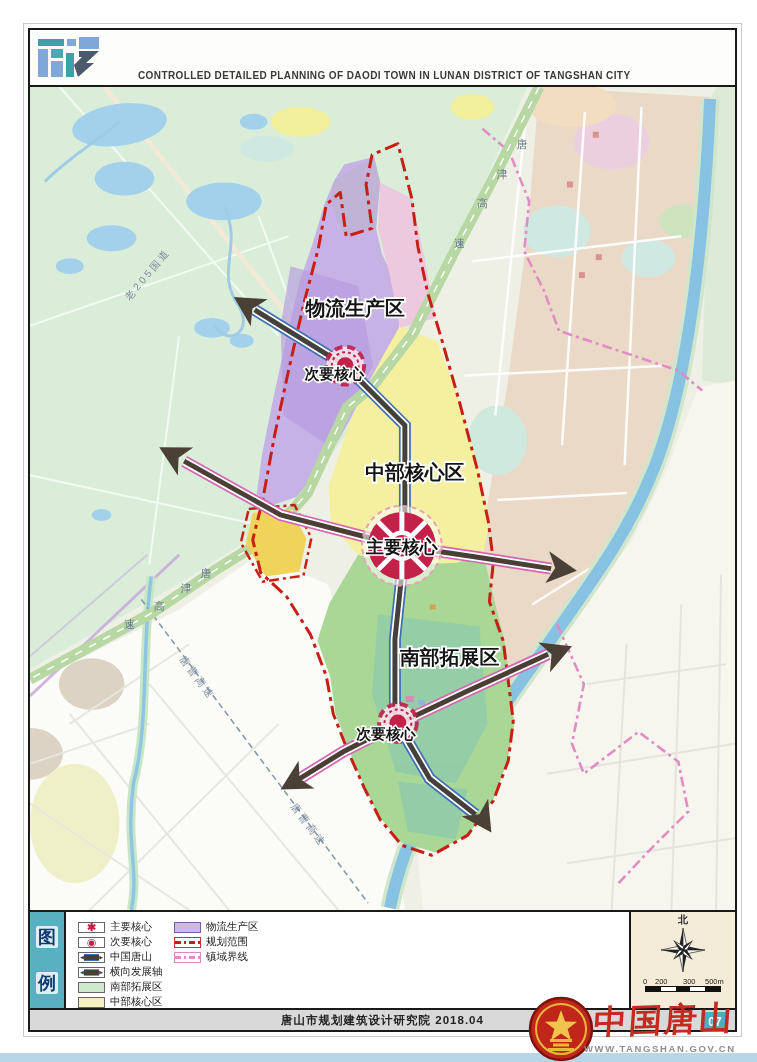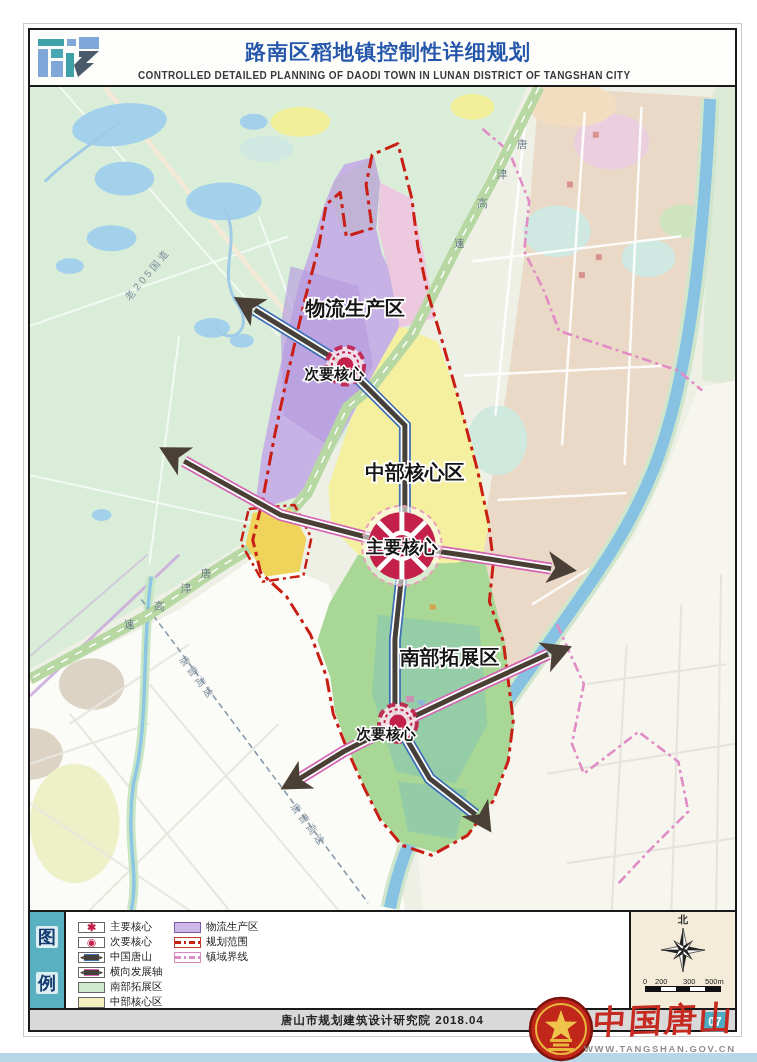--- a/index.html
+++ b/index.html
@@ -84,21 +84,20 @@
       <svg class="logo" width="64" height="42" viewBox="0 0 64 42">
         <rect x="0" y="2" width="26" height="7" fill="#3fa0a8"></rect>
         <rect x="29" y="2" width="9" height="7" fill="#7fa8d8"></rect>
         <rect x="41" y="0" width="20" height="12" fill="#7fa8d8"></rect>
         <polygon points="41,14 61,14 48,26 56,26 40,40 36,28 44,20 41,20" fill="#4a5a6a"></polygon>
         <rect x="0" y="12" width="10" height="28" fill="#7fa8d8"></rect>
         <rect x="13" y="12" width="12" height="9" fill="#4aa8b4"></rect>
         <rect x="13" y="24" width="12" height="16" fill="#7fa8d8"></rect>
         <rect x="28" y="16" width="8" height="24" fill="#3fa0a8"></rect>
       </svg>
-      <div class="title">路南区稻地镇控制性详细规划</div>
       <div class="subtitle">CONTROLLED DETAILED PLANNING OF DAODI TOWN IN LUNAN DISTRICT OF TANGSHAN CITY</div>
     </div>
 
     <div class="mapwrap">
       <svg width="705" height="823" viewBox="0 0 709 827" preserveAspectRatio="none">
 
         <rect x="0" y="0" width="709" height="827" fill="#eef0e6"></rect>
         <polygon fill="#d9edd9" points="0,0 500,0 460,90 420,170 380,250 340,320 280,400 220,455 140,505 0,585"></polygon>
         <polygon fill="#ead9c7" points="512,0 684,10 677,165 662,295 627,385 582,475 512,575 432,685 400,560 460,420 480,300 500,150"></polygon>
         <polygon fill="#dcead6" points="690,0 709,0 709,300 676,295 684,12"></polygon>

